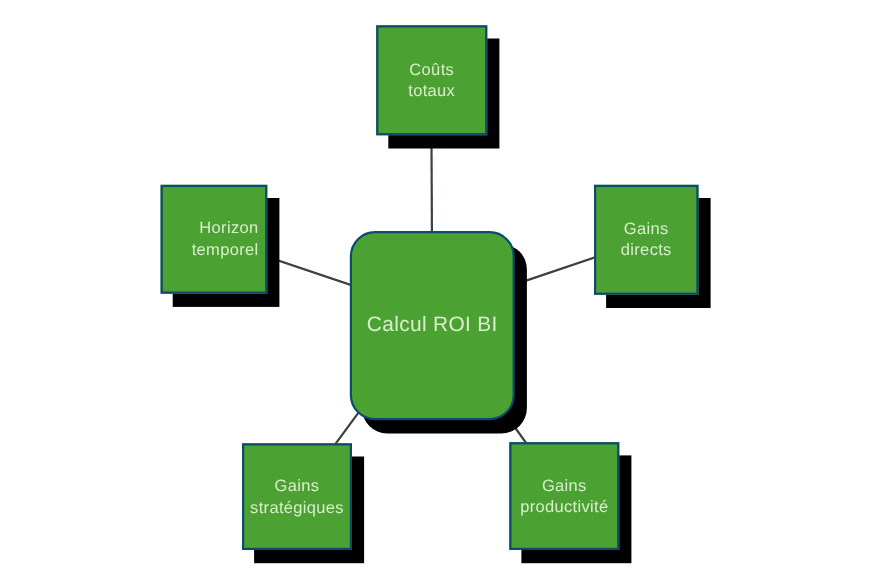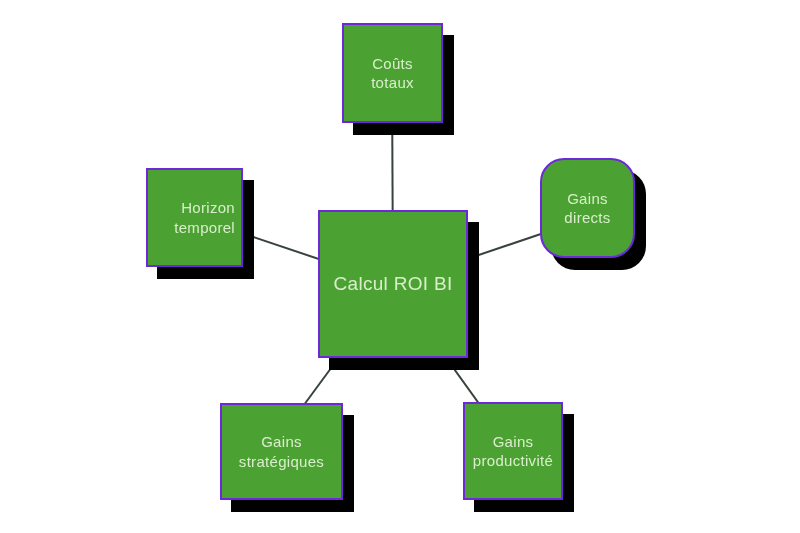--- a/index.html
+++ b/index.html
@@ -20,21 +20,21 @@
     left: 0;
     top: 0;
     width: 800px;
     height: 533px;
     z-index: 1;
   }
   .node {
     position: absolute;
     z-index: 2;
     background: #4ba233;
-    border: 2px solid #6d28d9;
+    border: 2px solid #0c4a6e;
     box-shadow: 11px 12px 0 0 #000000;
     color: #d9eecb;
     display: flex;
     align-items: center;
     justify-content: center;
     text-align: center;
     box-sizing: border-box;
     line-height: 1.3;
     letter-spacing: 0.3px;
   }
@@ -42,24 +42,24 @@
     padding: 4px 6px;
   }
   .node.satellite {
     font-size: 15px;
   }
   .node.center {
     font-size: 19px;
   }
   .node-top          { left: 342px; top: 23px;  width: 101px; height: 100px; }
   .node-left         { left: 146px; top: 168px; width: 97px;  height: 99px; text-align: right;  }
-  .node-right        { left: 540px; top: 158px; width: 95px;  height: 100px; border-radius: 24px; }
-  .node-bottom-left  { left: 220px; top: 403px; width: 123px; height: 97px;  }
+  .node-right        { left: 540px; top: 168px; width: 95px;  height: 100px; }
+  .node-bottom-left  { left: 220px; top: 403px; width: 100px; height: 97px;  }
   .node-bottom-right { left: 463px; top: 402px; width: 100px; height: 98px; justify-content: center;  }
-  .node-center       { left: 318px; top: 210px; width: 150px; height: 148px; }
+  .node-center       { left: 318px; top: 210px; width: 150px; height: 172px; border-radius: 23px; }
 </style>
 </head>
 <body>
 
 <div class="canvas">
 
   <svg class="connectors" viewBox="0 0 800 533" xmlns="http://www.w3.org/2000/svg">
     <line x1="392" y1="73" x2="393" y2="284" stroke="#37433b" stroke-width="2"></line>
     <line x1="194" y1="217" x2="393" y2="284" stroke="#37433b" stroke-width="2"></line>
     <line x1="588" y1="218" x2="393" y2="284" stroke="#37433b" stroke-width="2"></line>

